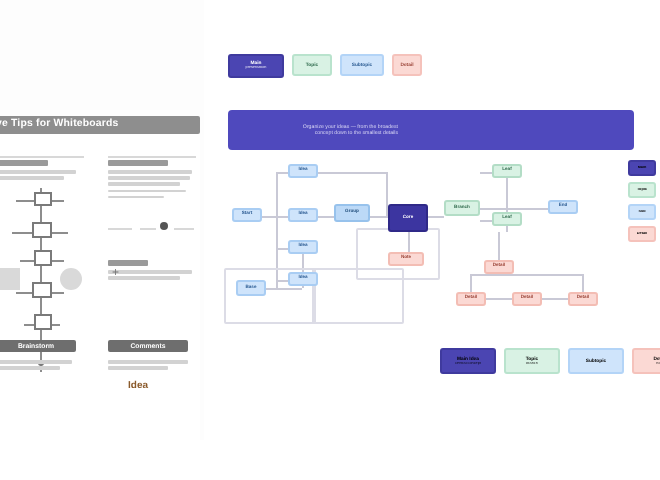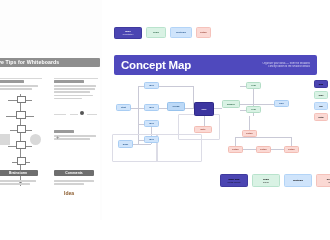--- a/index.html
+++ b/index.html
@@ -221,21 +221,20 @@
         </div>
       </div>
       <div class="mini-card mc-pink" style="width:15px;height:11px;">
         <div class="mc-inner">
           <span class="mt">Detail</span>
         </div>
       </div>
     </div>
 
     <div class="banner">
-      <div class="banner-title">Concept Map</div>
       <div class="banner-sub">
         <div>Organize your ideas — from the broadest</div>
         <div>concept down to the smallest details</div>
       </div>
     </div>
 
     <div class="diagram">
 
       <div class="edge v" style="left:28px;top:8px;height:58px;"></div>
       <div class="edge h" style="left:21px;top:30px;width:13px;"></div>

